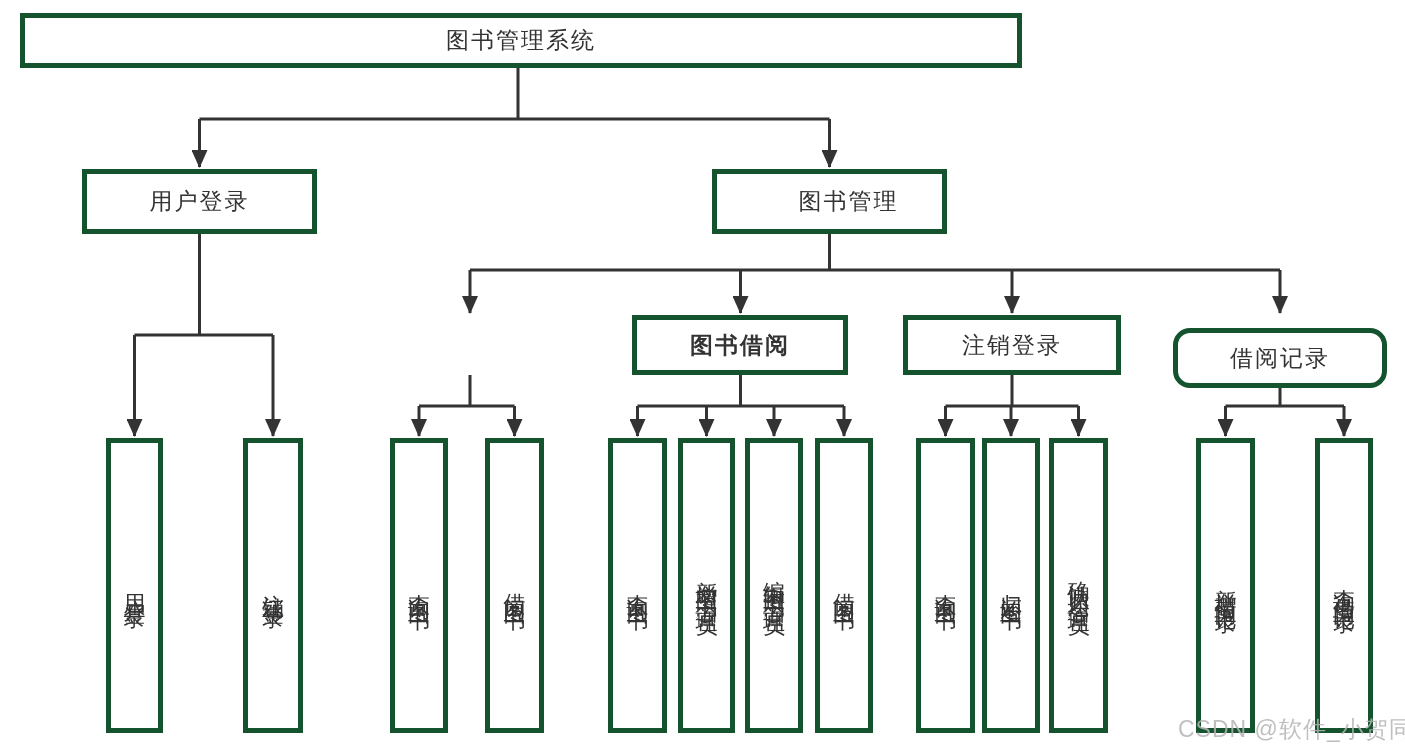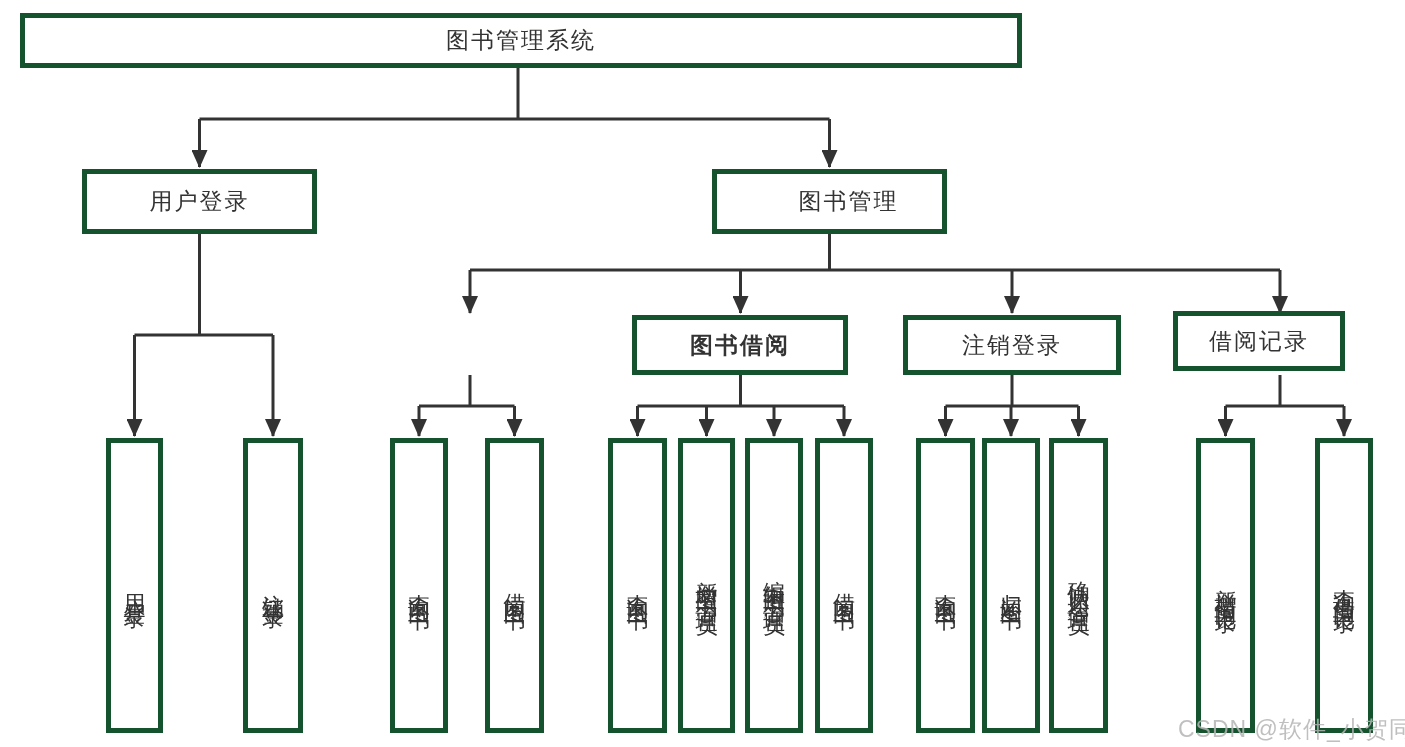--- a/index.html
+++ b/index.html
@@ -107,21 +107,21 @@
     </g>
   </svg>
 
   <div class="node" style="left:20px; top:13px; width:1002px; height:55px;">图书管理系统</div>
 
   <div class="node" style="left:82px; top:169px; width:235px; height:65px;">用户登录</div>
   <div class="node" style="left:712px; top:169px; width:235px; height:65px;padding-left:38px;">图书管理</div>
 
   <div class="node" style="left:632px; top:315px; width:216px; height:60px;font-weight:bold;">图书借阅</div>
   <div class="node" style="left:903px; top:315px; width:218px; height:60px;">注销登录</div>
-  <div class="node" style="left:1173px; top:311px; width:172px; height:60px;">借阅记录</div>
+  <div class="node" style="left:1173px; top:328px; width:214px; height:60px;border-radius:17px;">借阅记录</div>
 
   <div class="node leaf" style="left:106px; top:438px; width:57px; height:295px;">用户登录</div>
   <div class="node leaf" style="left:243px; top:438px; width:60px; height:295px;">注销登录</div>
 
   <div class="node leaf" style="left:390px; top:438px; width:58px; height:295px;">查询图书</div>
   <div class="node leaf" style="left:485px; top:438px; width:59px; height:295px;">借阅图书</div>
 
   <div class="node leaf" style="left:608px; top:438px; width:59px; height:295px;">查询图书</div>
   <div class="node leaf" style="left:678px; top:438px; width:57px; height:295px;">新增图书（管理员）</div>
   <div class="node leaf" style="left:745px; top:438px; width:58px; height:295px;">编辑图书（管理员）</div>

